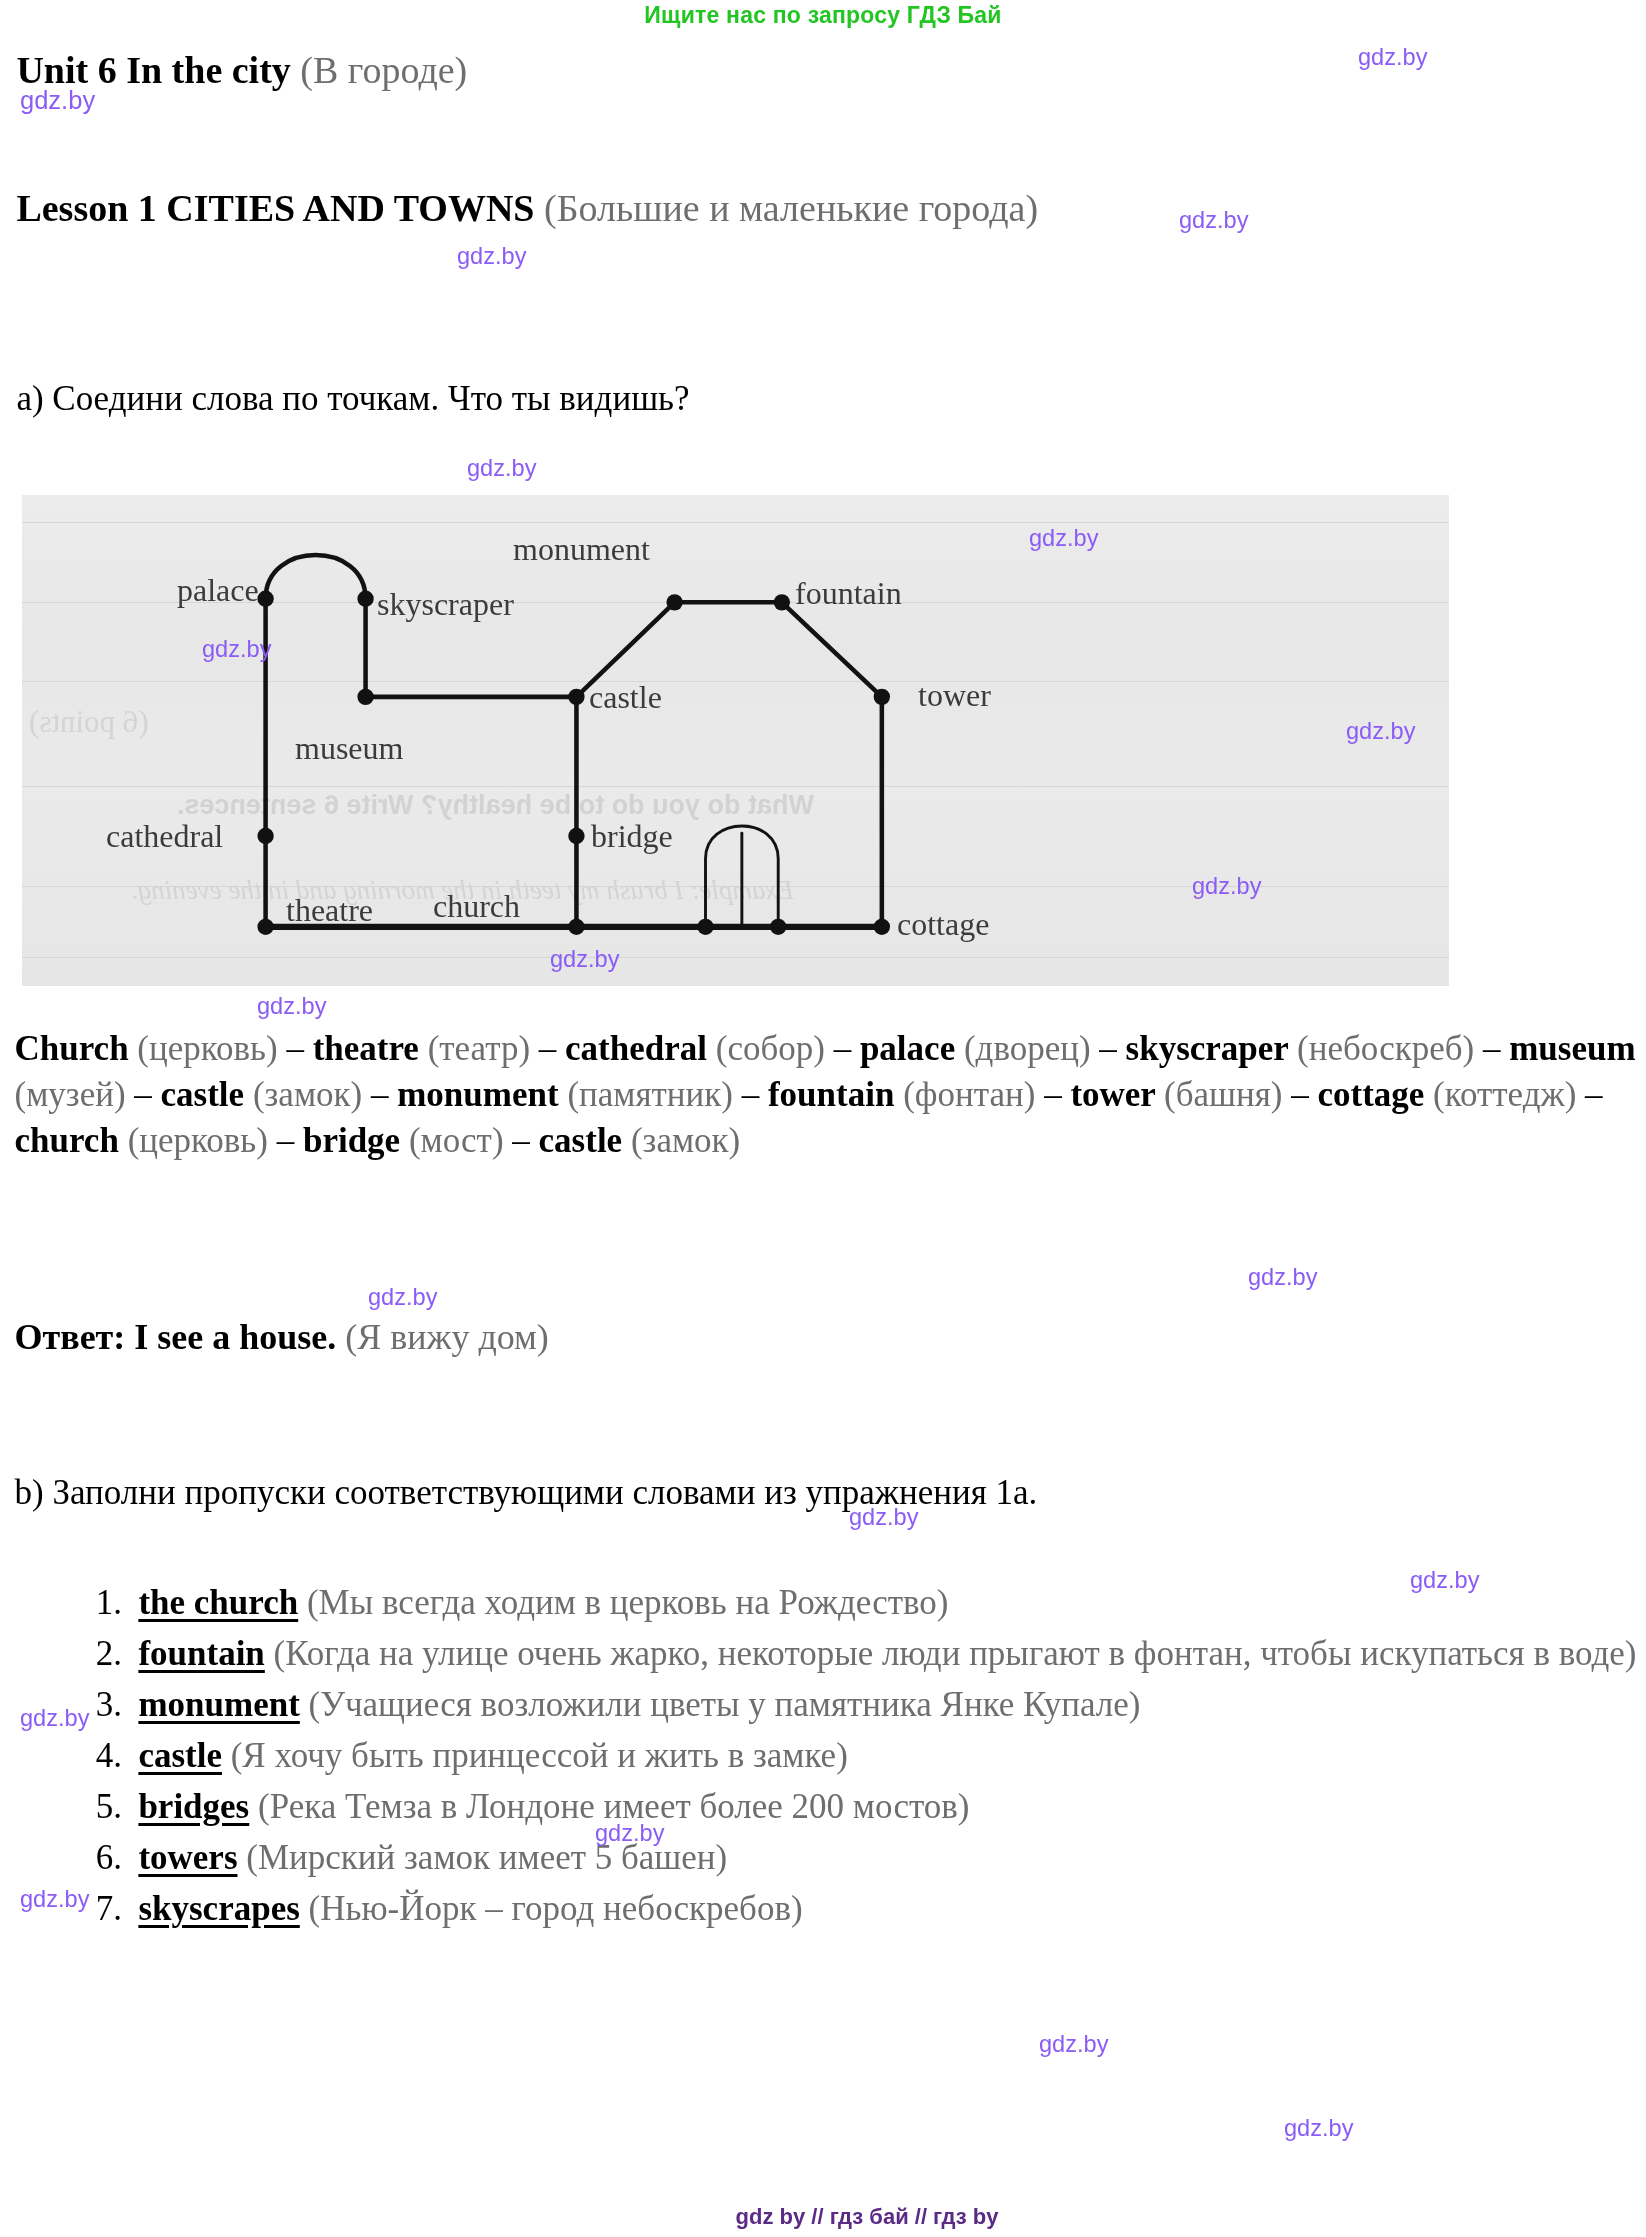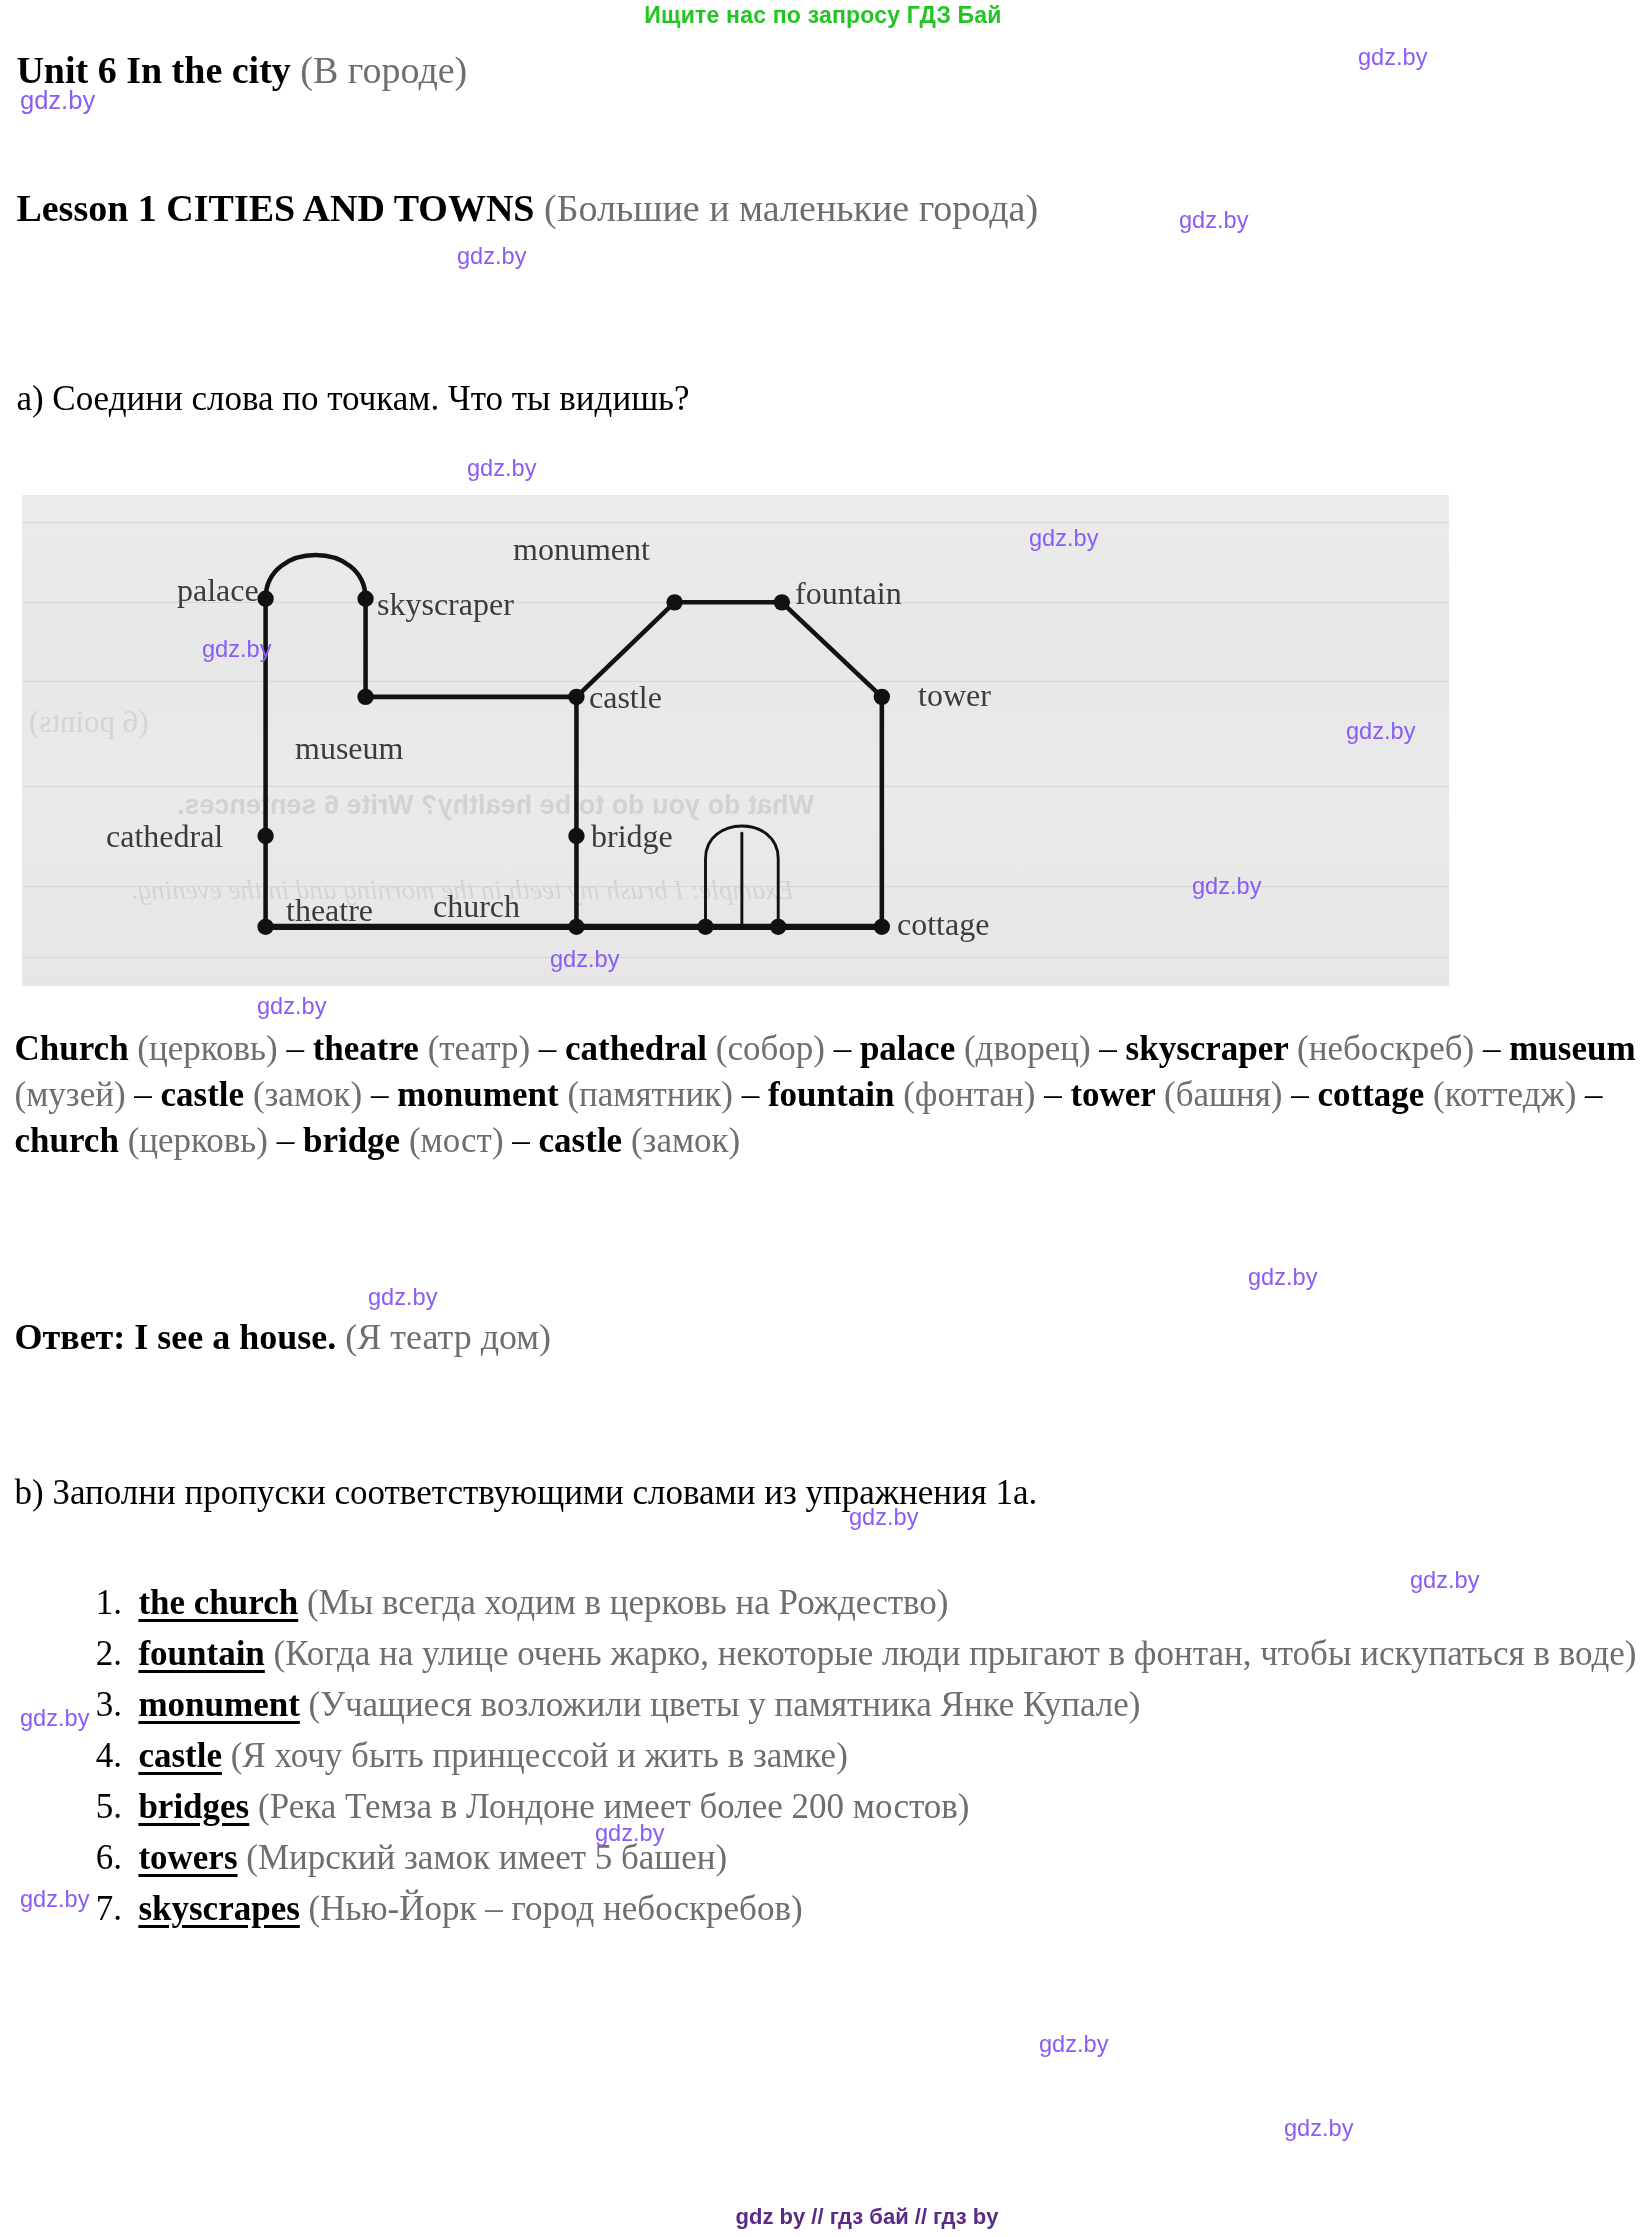--- a/index.html
+++ b/index.html
@@ -290,21 +290,21 @@
     <div class="fig-label" style="left:569px; top:323px;">bridge</div>
     <div class="fig-label" style="left:264px; top:397px;">theatre</div>
     <div class="fig-label" style="left:411px; top:393px;">church</div>
     <div class="fig-label" style="left:875px; top:411px;">cottage</div>
   </div>
 
   <div class="chain" id="word-chain"><span class="bold">Church </span><span class="gray">(церковь)</span><span> – </span><span class="bold">theatre </span><span class="gray">(театр)</span><span> – </span><span class="bold">cathedral </span><span class="gray">(собор)</span><span> – </span><span class="bold">palace </span><span class="gray">(дворец)</span><span> – </span><span class="bold">skyscraper </span><span class="gray">(небоскреб)</span><span> – </span><span class="bold">museum </span><span class="gray">(музей)</span><span> – </span><span class="bold">castle </span><span class="gray">(замок)</span><span> – </span><span class="bold">monument </span><span class="gray">(памятник)</span><span> – </span><span class="bold">fountain </span><span class="gray">(фонтан)</span><span> – </span><span class="bold">tower </span><span class="gray">(башня)</span><span> – </span><span class="bold">cottage </span><span class="gray">(коттедж)</span><span> – </span><span class="bold">church </span><span class="gray">(церковь)</span><span> – </span><span class="bold">bridge </span><span class="gray">(мост)</span><span> – </span><span class="bold">castle </span><span class="gray">(замок)</span></div>
 
   <div class="answer">
     <span class="bold">Ответ: I see a house.</span>
-    <span class="gray">(Я театр дом)</span>
+    <span class="gray">(Я вижу дом)</span>
   </div>
 
   <div class="task-b">b) Заполни пропуски соответствующими словами из упражнения 1a.</div>
 
   <div class="answers" id="answers-list">
       <div class="ans-row">
         <div class="ans-num">1.</div>
         <div class="ans-body"><span class="ans-word">the church</span><span class="gray"> (Мы всегда ходим в церковь на Рождество)</span></div>
       </div>
       <div class="ans-row">

